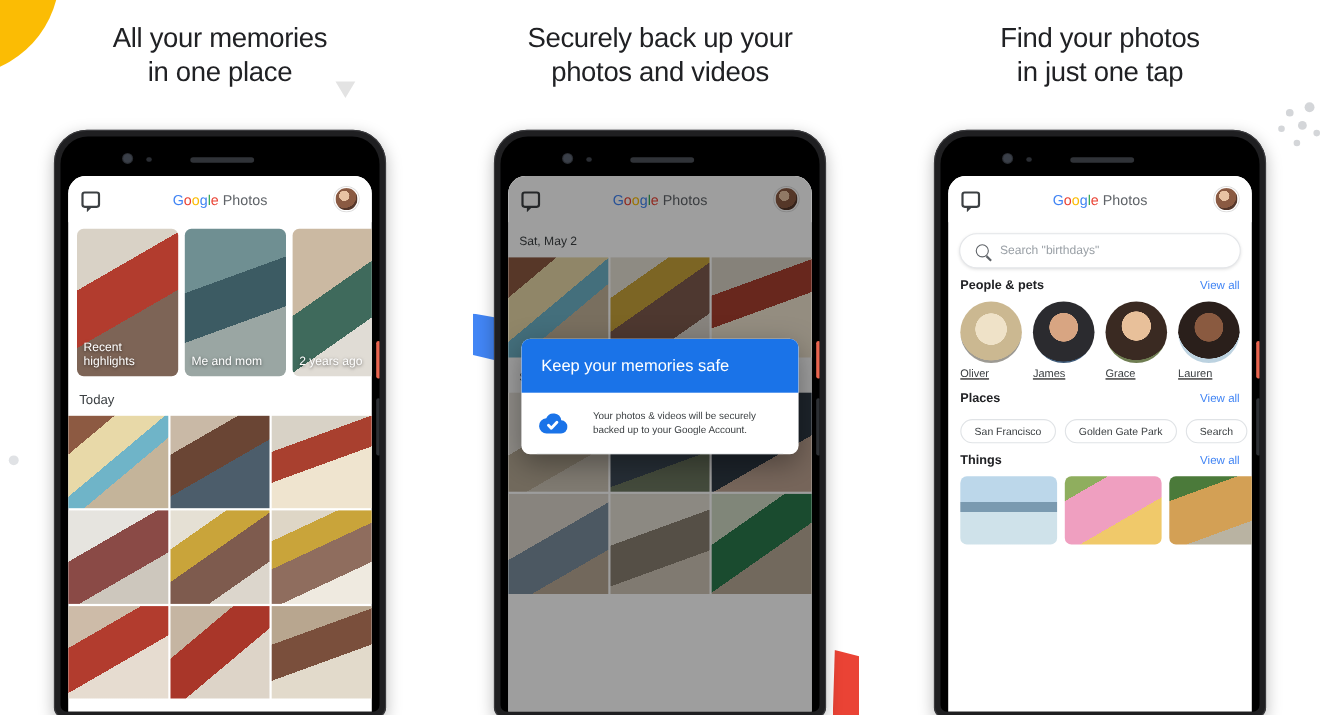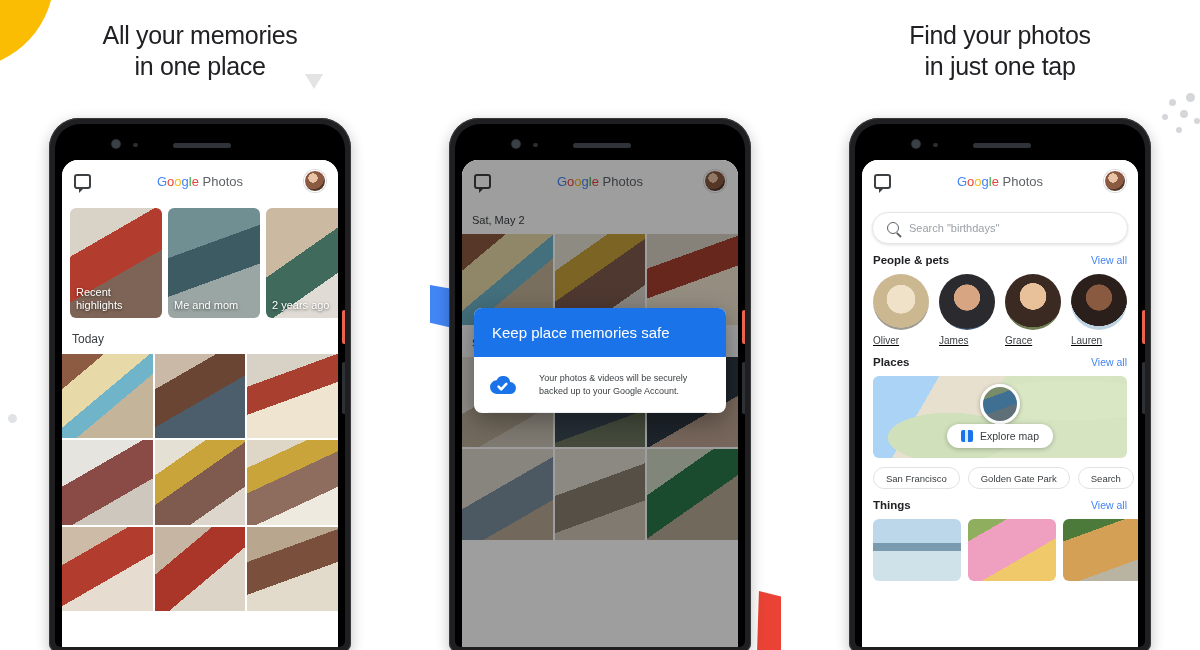--- a/index.html
+++ b/index.html
@@ -111,21 +111,21 @@
   .brand .photos { color:#5f6368; font-weight:400; }
   .avatar {
     margin-left: auto; width: 22px; height: 22px; border-radius: 50%;
     background: radial-gradient(circle at 40% 35%, #e8c3a4 0 26%, #8a5a42 27% 62%, #55372b 63% 100%);
     border: 1px solid #fff; box-shadow: 0 0 0 1px #ddd;
   }
 
   
   .cards { display: flex; gap: 6px; padding: 6px 8px 0 8px; }
   .card {
-    position: relative; width: 92px; height: 110px; border-radius: 6px; overflow: hidden; flex: none;
+    position: relative; width: 92px; height: 134px; border-radius: 6px; overflow: hidden; flex: none;
   }
   .card .lbl {
     position: absolute; left: 6px; bottom: 6px; right: 4px;
     color: #fff; font-size: 11px; font-weight: 500; line-height: 13px;
     text-shadow: 0 1px 3px rgba(0,0,0,.6);
   }
   .im-a { background: linear-gradient(150deg,#d9d2c6 0 30%, #b23c2e 30% 58%, #7d6456 58% 100%); }
   .im-b { background: linear-gradient(160deg,#6f8f92 0 35%, #3c5b63 35% 62%, #9aa6a3 62% 100%); }
   .im-c { background: linear-gradient(145deg,#cbb9a2 0 40%, #3f6a5c 40% 66%, #e0dcd5 66% 100%); }
 
@@ -310,20 +310,22 @@
             <div class="ph p8"></div>
             <div class="ph p9"></div>
           </div>
 
         </div>
       </div>
     </div>
   </div>
 
   <div class="col col-2">
+    <div class="headline">Securely back up your
+photos and videos</div>
 
     <div class="phone">
       <div class="phone-inner">
         <div class="sidebtn a"></div>
         <div class="sidebtn b"></div>
         <div class="bezel-top">
           <div class="cam"></div>
           <div class="cam2"></div>
           <div class="speaker"></div>
         </div>
@@ -353,21 +355,21 @@
             <div class="ph q2"></div>
             <div class="ph q3"></div>
             <div class="ph q4"></div>
             <div class="ph q5"></div>
             <div class="ph q6"></div>
           </div>
 
           <div class="dim-layer"></div>
 
           <div class="dialog">
-            <div class="dialog-head">Keep place memories safe</div>
+            <div class="dialog-head">Keep your memories safe</div>
             <div class="dialog-body">
               <div class="cloud-check">
                 <svg viewBox="0 0 28 21" width="28" height="21" aria-hidden="true">
                   <path d="M22.2 8.1A7.1 7.1 0 0 0 8.6 6.3 5.6 5.6 0 0 0 9.2 20h12.6a5.95 5.95 0 0 0 .4-11.9z" fill="#1a73e8"></path>
                   <path d="M10.6 12.6l2.6 2.7 5.1-5.4" fill="none" stroke="#fff" stroke-width="2.6" stroke-linecap="round" stroke-linejoin="round"></path>
                 </svg>
               </div>
               <div class="dialog-text">Your photos &amp; videos will be securely backed up to your Google Account.</div>
             </div>
             <div class="dialog-divider"></div>
@@ -429,27 +431,20 @@
               <div class="face f4"></div>
               <div class="pname">Lauren</div>
             </div>
           </div>
 
           <div class="row-head">
             <div class="row-title">Places</div>
             <div class="view-all">View all</div>
           </div>
 
-          <div class="map">
-            <div class="map-pin"></div>
-            <div class="explore">
-              <div class="map-ic"></div>
-              <div class="explore-lbl">Explore map</div>
-            </div>
-          </div>
 
           <div class="chips">
             <div class="chip">San Francisco</div>
             <div class="chip">Golden Gate Park</div>
             <div class="chip">Search</div>
           </div>
 
           <div class="row-head">
             <div class="row-title">Things</div>
             <div class="view-all">View all</div>

